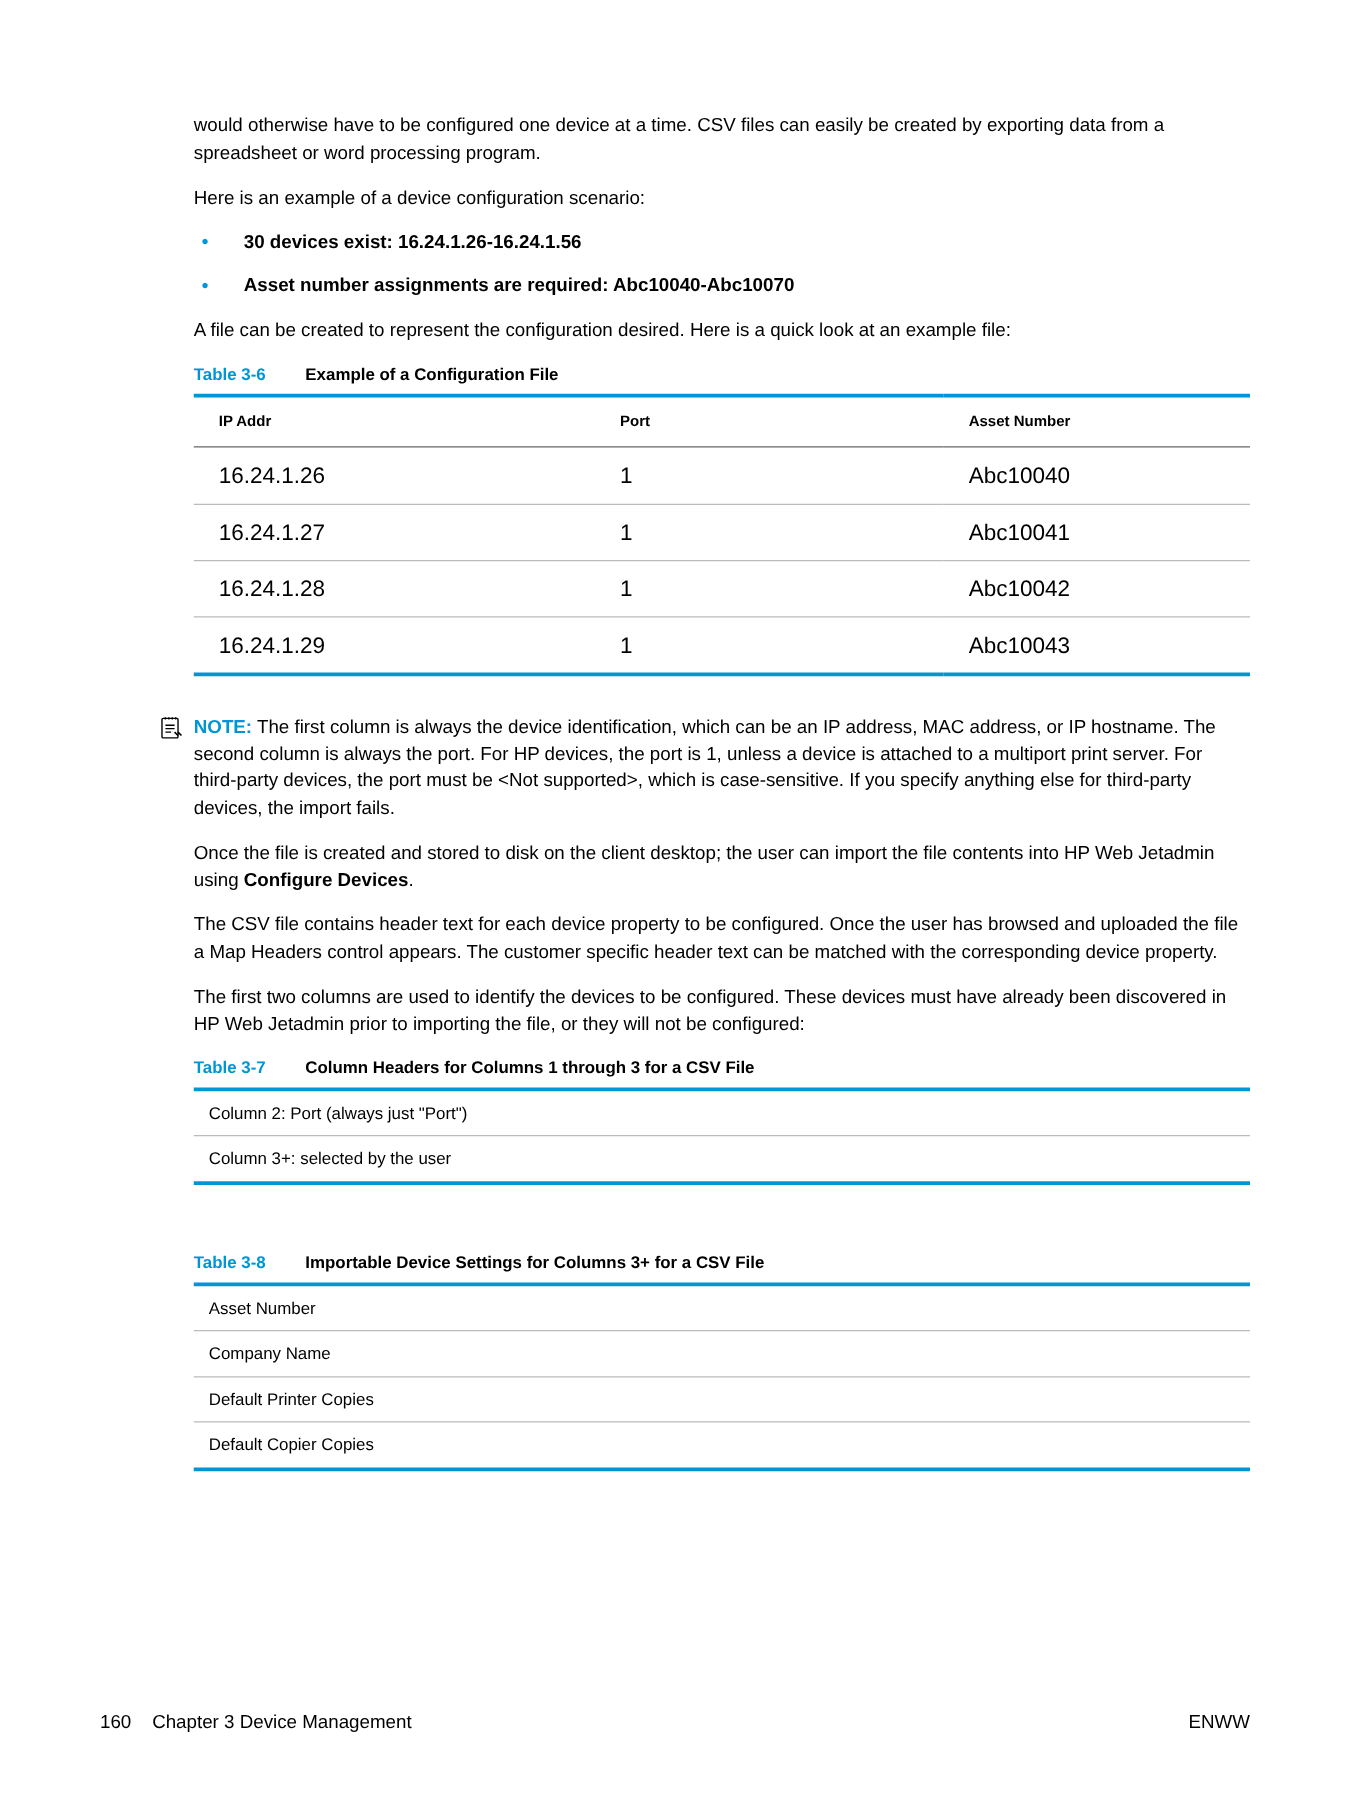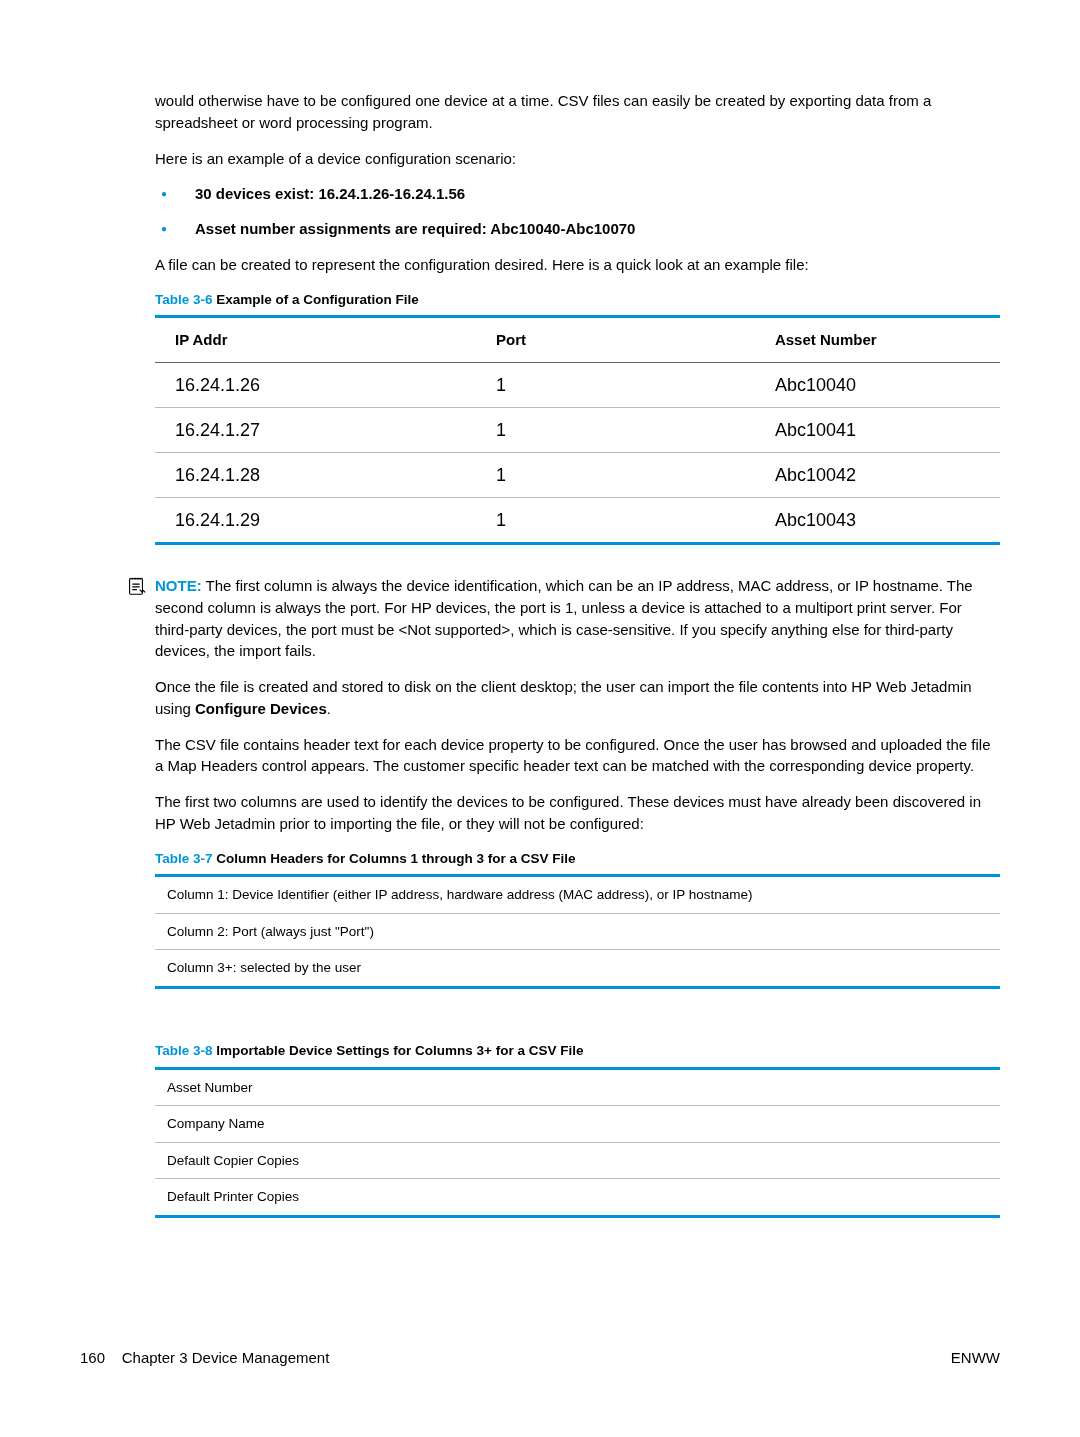--- a/index.html
+++ b/index.html
@@ -41,33 +41,34 @@
     }
     .table-caption {
       color: #0096d6;
       font-weight: bold;
       font-size: 13.5px;
       margin-bottom: 6px;
       margin-top: 4px;
     }
     .table-caption .title-part {
       color: #000;
+      padding-left: 28px;
     }
     table {
       width: 100%;
       border-collapse: collapse;
       margin-bottom: 30px;
     }
     table.t36 {
       border-top: 3px solid #0096d6;
       border-bottom: 3px solid #0096d6;
     }
     table.t36 th {
       text-align: left;
-      font-size: 15px;
+      font-size: 12px;
       font-weight: bold;
       padding: 11px 20px 11px 20px;
       border-bottom: 1px solid #666;
     }
     table.t36 td {
       font-size: 18px;
       padding: 9px 20px;
       border-bottom: 1px solid #bbb;
     }
     table.t36 tr:last-child td {
@@ -95,21 +96,21 @@
     table.simple td {
       font-size: 13.5px;
       padding: 8px 12px;
       border-bottom: 1px solid #bbb;
     }
     table.simple tr:last-child td {
       border-bottom: none;
     }
     .footer {
       position: absolute;
-      bottom: 68px;
+      bottom: 48px;
       left: 80px;
       right: 80px;
       font-size: 15px;
       text-decoration: underline;
     }
     .footer-left {
       float: left;
     }
     .footer-right {
       float: right;
@@ -192,23 +193,20 @@
 <p class="paragraph">The CSV file contains header text for each device property to be configured. Once the user has browsed and uploaded the file a Map Headers control appears. The customer specific header text can be matched with the corresponding device property.</p>
 <p class="paragraph">The first two columns are used to identify the devices to be configured. These devices must have already been discovered in HP Web Jetadmin prior to importing the file, or they will not be configured:</p>
 
 <div class="table-caption">
   <span>Table 3-7</span><span class="title-part">  Column Headers for Columns 1 through 3 for a CSV File</span>
 </div>
 
 <table class="simple">
   <tbody id="t37-body">
       <tr>
-        <td>Column 1: Device Identifier (either IP address, hardware address (MAC address), or IP hostname)</td>
-      </tr>
-      <tr>
         <td>Column 2: Port (always just "Port")</td>
       </tr>
       <tr>
         <td>Column 3+: selected by the user</td>
       </tr>
     </tbody>
 </table>
 
 <div style="height:18px"></div>
 
@@ -218,24 +216,24 @@
 
 <table class="simple">
   <tbody id="t38-body">
       <tr>
         <td>Asset Number</td>
       </tr>
       <tr>
         <td>Company Name</td>
       </tr>
       <tr>
+        <td>Default Printer Copies</td>
+      </tr>
+      <tr>
         <td>Default Copier Copies</td>
-      </tr>
-      <tr>
-        <td>Default Printer Copies</td>
       </tr>
     </tbody>
 </table>
 
 <div class="footer">
   <span class="footer-left">
     <span>160</span>
     <span>&nbsp;&nbsp;</span>
     <span>Chapter 3   Device Management</span>
   </span>

